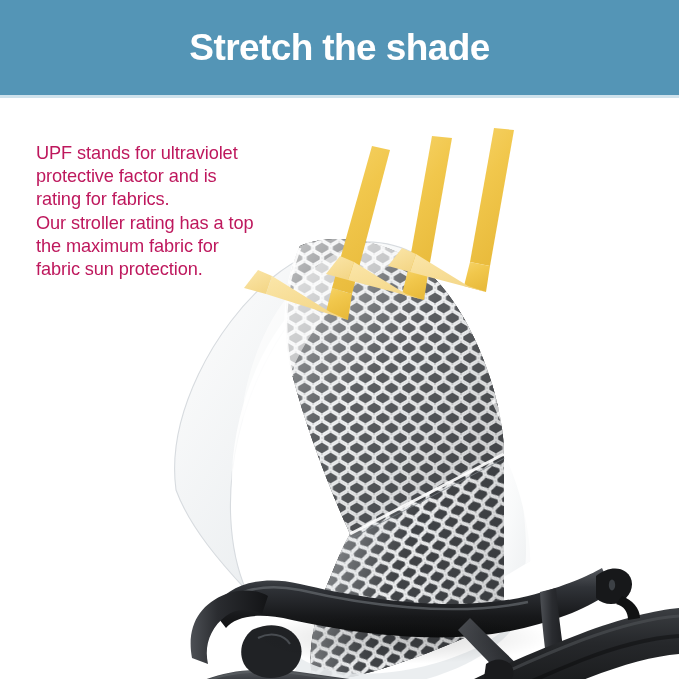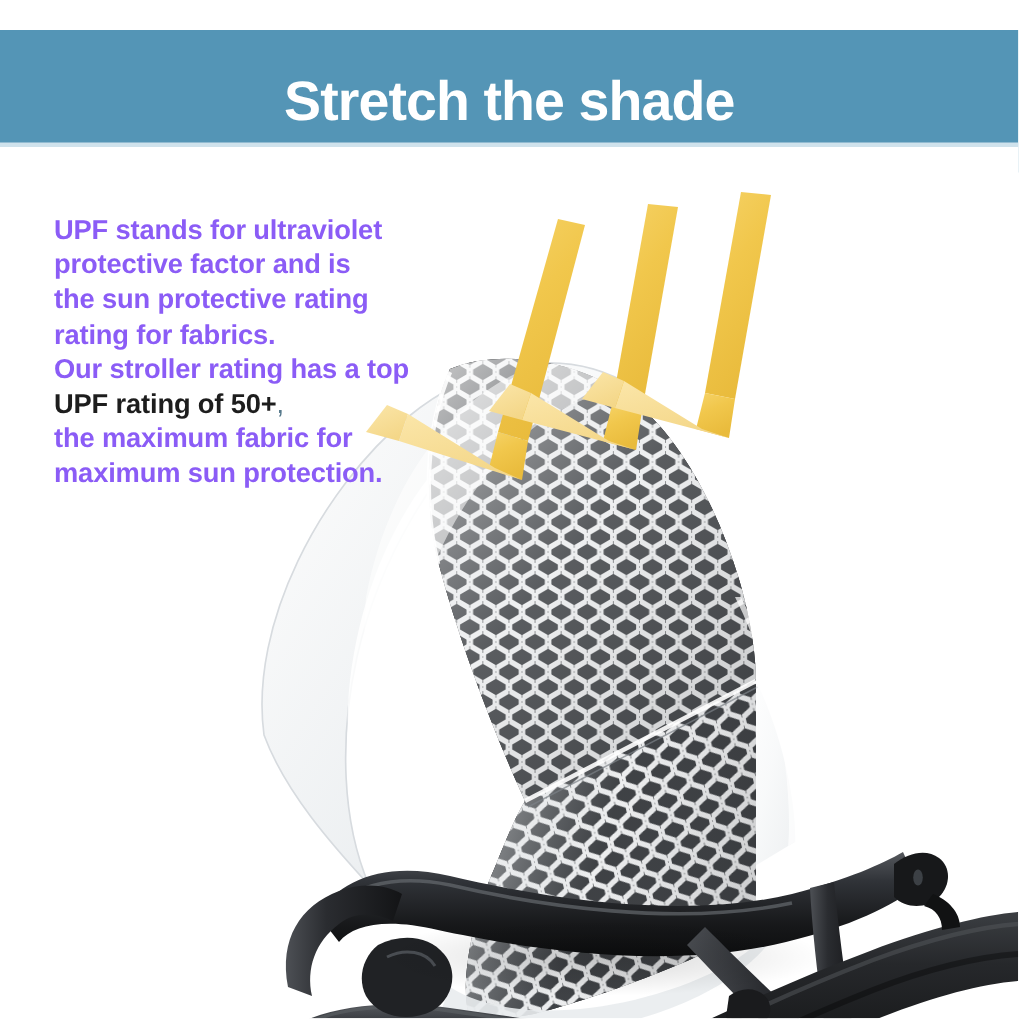--- a/index.html
+++ b/index.html
@@ -24,21 +24,20 @@
   
   .header-banner {
     position: absolute;
     left: 0; top: 0;
     width: 679px;
     height: 95px;
     background: #5495b6;
     display: flex;
     align-items: center;
     justify-content: center;
-    margin-top: 20px;
   }
   .header-title {
     color: #ffffff;
     font-size: 37px;
     font-weight: 700;
     letter-spacing: -0.6px;
     line-height: 1;
     white-space: nowrap;
     font-family: "Liberation Sans", sans-serif;
   }
@@ -51,27 +50,26 @@
 
   
   .copy-block {
     position: absolute;
     left: 36px;
     top: 142px;
     width: 300px;
     z-index: 40;
   }
   .copy-line {
-    color: #8b5cf6;
+    color: #be185d;
     font-size: 18.2px;
     line-height: 23.2px;
     letter-spacing: -0.1px;
     white-space: nowrap;
     font-family: "Liberation Sans", sans-serif;
-    font-weight: bold;
   }
   .copy-line.bold-line {
     color: #1d1d1d;
     font-weight: 700;
   }
   .copy-line.bold-line .tail-comma {
     color: #57798c;
     font-weight: 400;
   }
 
@@ -395,21 +393,19 @@
         <path d="M470,164 L490,168 L486,194 L464,188 Z" fill="url(#rayGrad)"></path>
         <path d="M468,188 L486,194 L410,174 L416,156 Z" fill="url(#rayGradSoft)"></path>
         <path d="M416,156 L410,174 L388,168 L402,150 Z" fill="url(#rayGradSoft)"></path>
       </g>
     </svg>
   </div>
 
   <div class="copy-block">
     <div class="copy-line">UPF stands for ultraviolet</div>
     <div class="copy-line">protective factor and is</div>
-    <div class="copy-line">the sun protective rating</div>
     <div class="copy-line">rating for fabrics.</div>
     <div class="copy-line">Our stroller rating has a top</div>
-    <div class="copy-line bold-line"><span>UPF rating of 50+</span><span class="tail-comma">,</span></div>
     <div class="copy-line">the maximum fabric for</div>
-    <div class="copy-line">maximum sun protection.</div>
+    <div class="copy-line">fabric sun protection.</div>
   </div>
 
 </div>
 
 </body></html>

